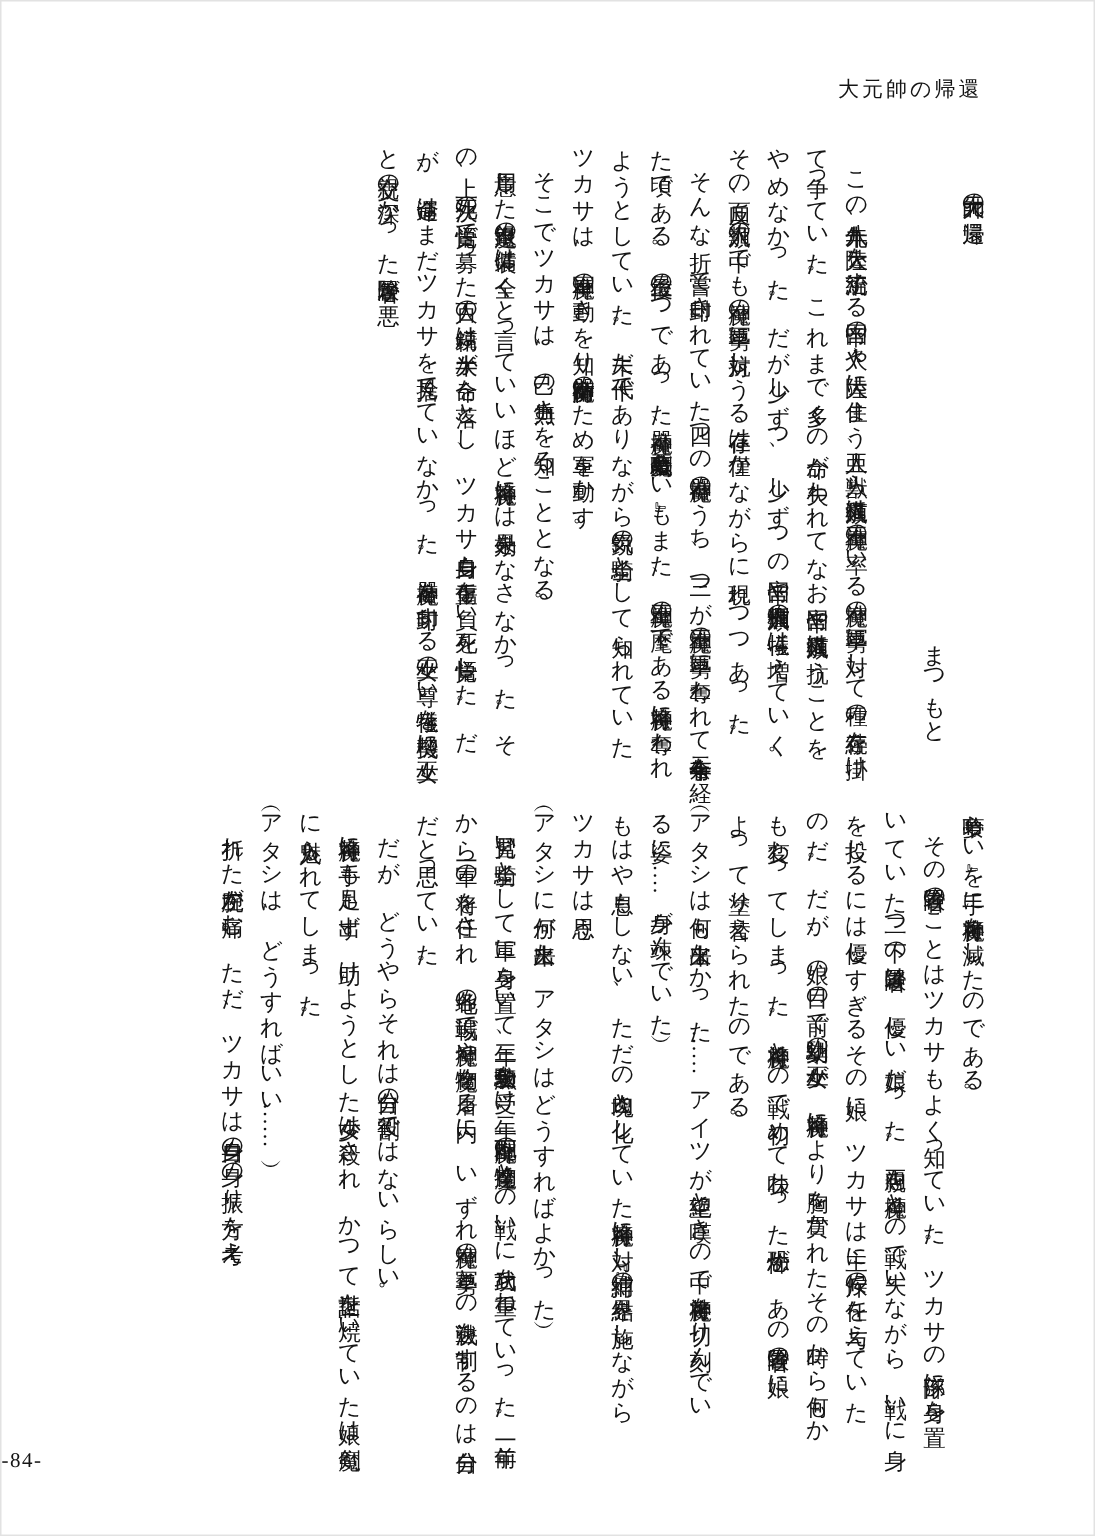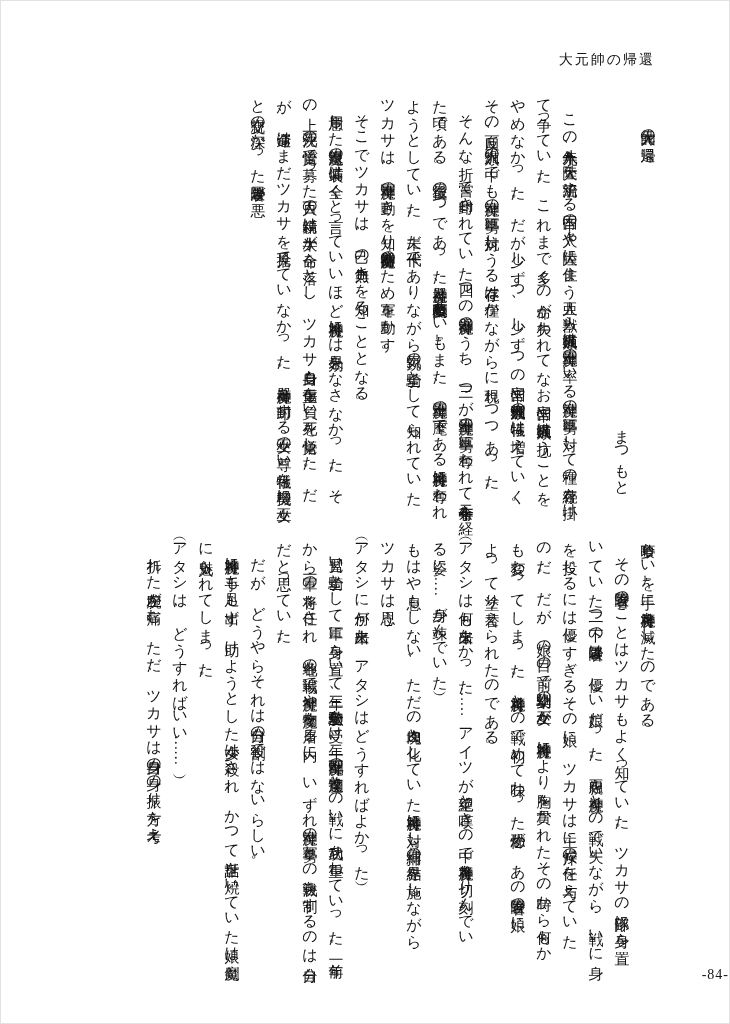--- a/index.html
+++ b/index.html
@@ -55,21 +55,21 @@
   }
   .vblock .story-author {
     text-indent: 22em;
     margin-block-end: 26px;
   }
   .page-number {
     position: absolute;
     bottom: 40px;
     left: 0;
     width: 100%;
-    text-align: right;
+    text-align: left;
     font-size: 14px;
     letter-spacing: 1px;
   }
 </style>
 </head>
 <body>
 
 <div class="page">
 
   <div class="running-header">大元帥の帰還</div>

